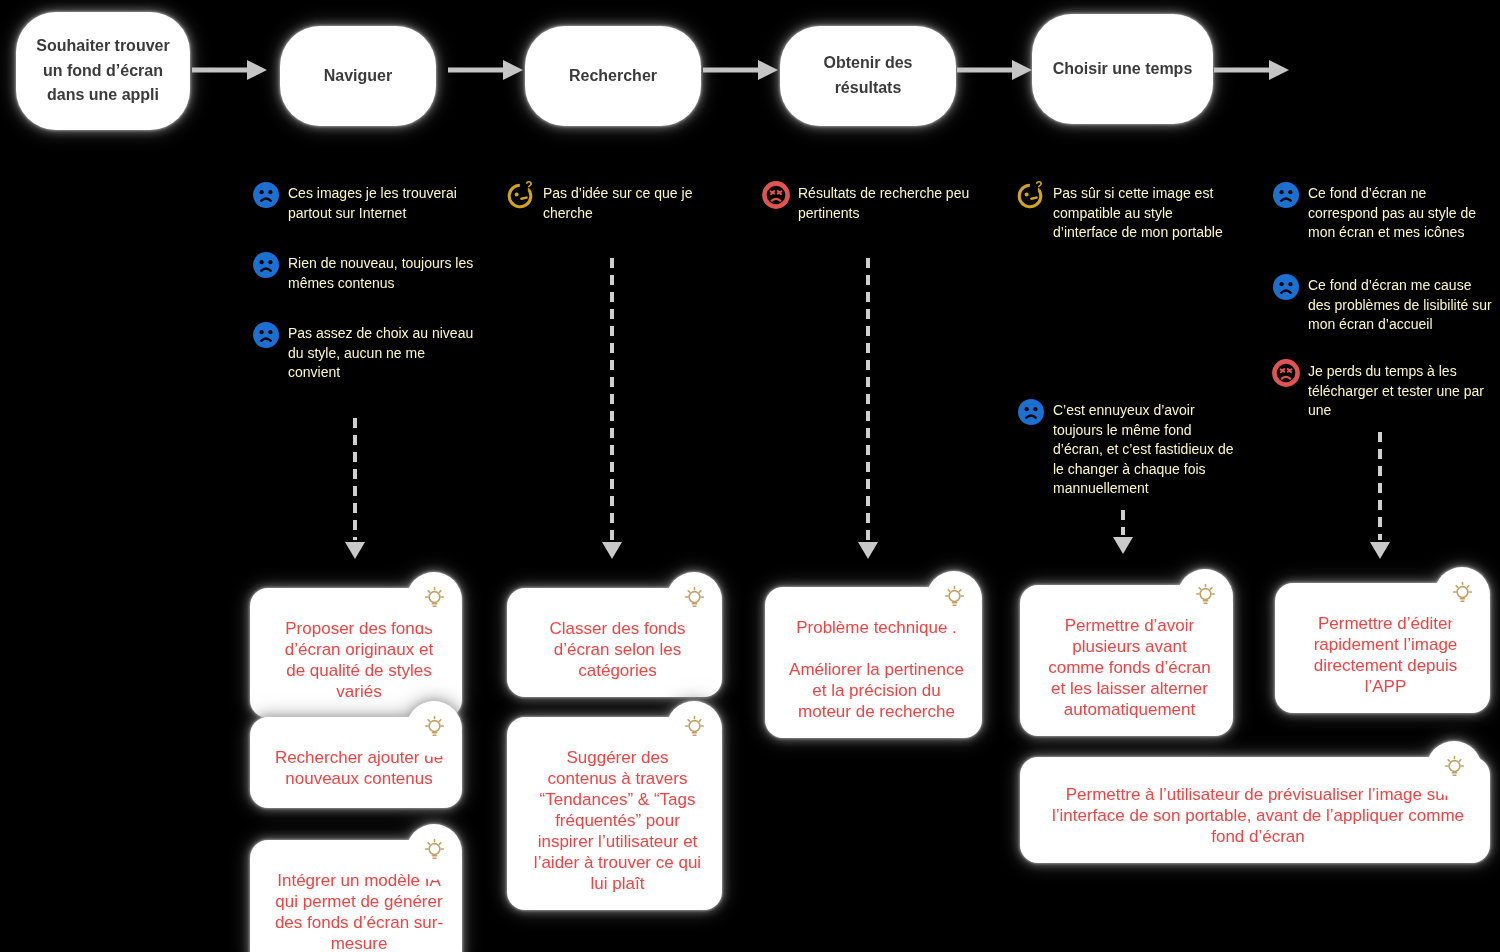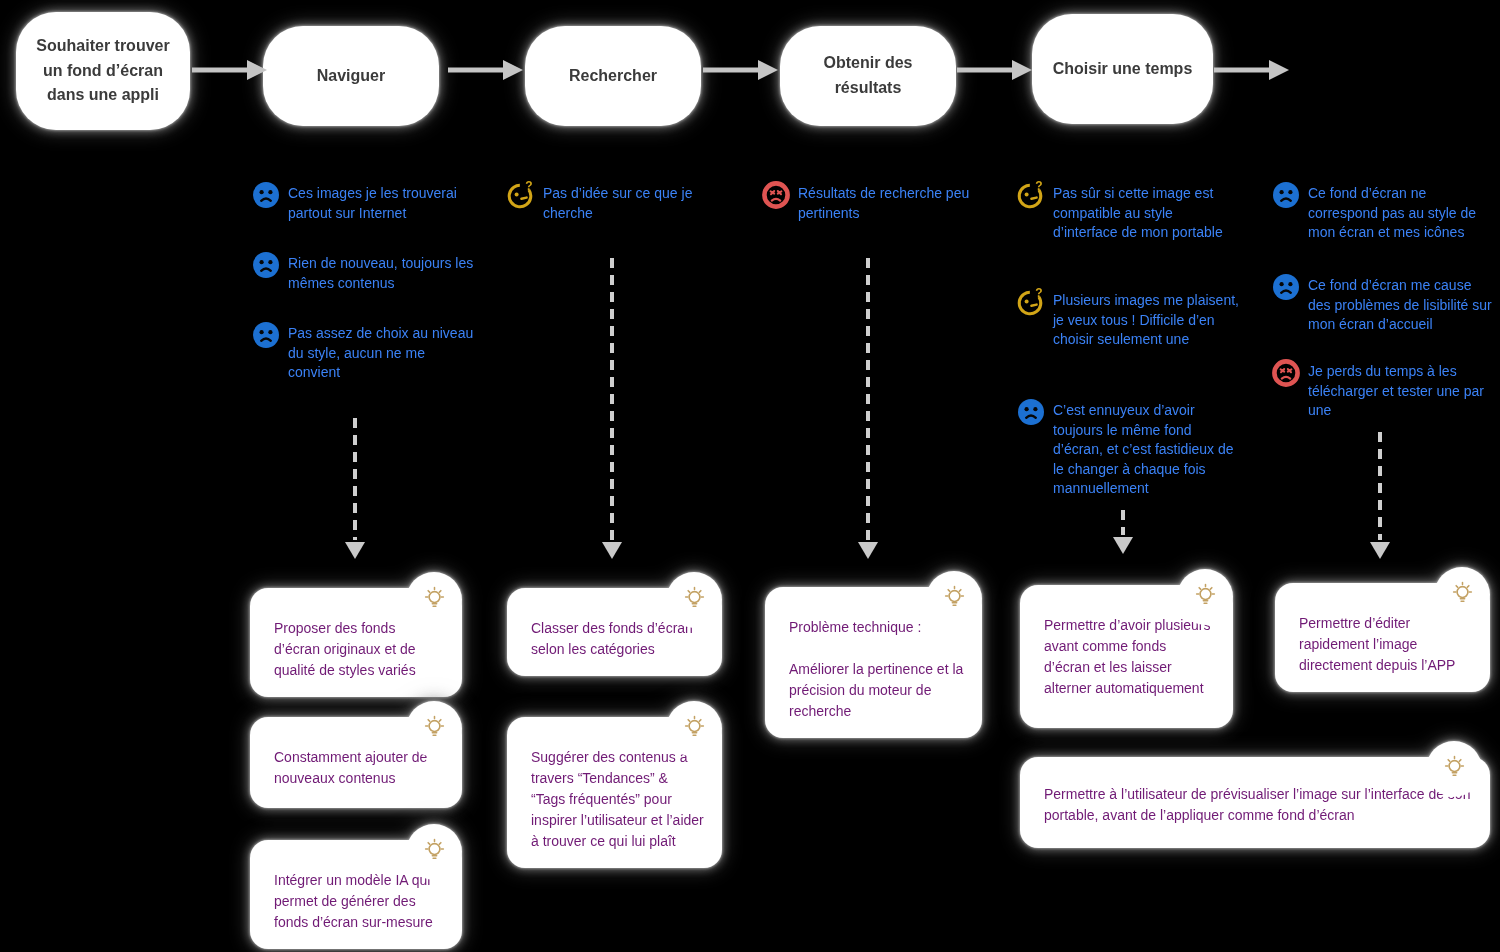--- a/index.html
+++ b/index.html
@@ -8,28 +8,28 @@
   
   .stage{position:absolute;background:#fff;border-radius:40px;display:flex;align-items:center;
          justify-content:center;text-align:center;padding:4px 18px;box-sizing:border-box;
          filter:drop-shadow(0 0 1.5px rgba(200,200,200,.9)) drop-shadow(0 0 4px rgba(150,150,150,.7)) drop-shadow(0 0 9px rgba(115,115,115,.55));}
   .stage-tx{font-size:16px;font-weight:700;color:#3b3b3b;line-height:1.55;}
   
   .h-arrow{position:absolute;}
   
   .pain{position:absolute;display:flex;gap:8px;width:224px;}
   .pain-ic{width:28px;height:28px;flex:none;margin-top:-3px;}
-  .pain-tx{font-size:14px;line-height:19.5px;color:#3b82f6;}
+  .pain-tx{font-size:14px;line-height:19.5px;color:#fef9c3;}
   
   .v-arrow{position:absolute;}
   
   .card{position:absolute;background:#fff;border-radius:18px;box-sizing:border-box;
         padding:30px 18px 16px 24px;
         filter:drop-shadow(0 0 1.5px rgba(200,200,200,.9)) drop-shadow(0 0 4px rgba(150,150,150,.7)) drop-shadow(0 0 9px rgba(115,115,115,.55));}
-  .card-tx{font-size:14px;line-height:21px;color:#701a75;white-space:pre-line;}
+  .card-tx{font-size:17px;line-height:21px;color:#ef4444;white-space:pre-line;text-align:center;}
   .bump{position:absolute;top:-16px;right:0;width:56px;height:56px;border-radius:50%;
         background:#fff;display:flex;align-items:center;justify-content:center;}
   .bulb{width:27px;height:27px;margin-top:-3px;}
   .wide .bump{right:8px;}
   .defs{position:absolute;width:0;height:0;overflow:hidden;}
 </style>
 </head>
 <body>
 
 <svg class="defs" aria-hidden="true">
@@ -58,21 +58,21 @@
       <path d="M14 2.6 v2 M4.8 12.5 h2.2 M21 12.5 h2.2 M7.4 5.9 l1.5 1.5 M20.6 5.9 l-1.5 1.5" fill="none" stroke="#C3A163" stroke-width="1.6" stroke-linecap="round"></path>
     </symbol>
   </defs>
 </svg>
 
 <div class="canvas">
 
   <div class="stage" style="left:16px;top:12px;width:174px;height:118px">
     <div class="stage-tx">Souhaiter trouver un fond d’écran dans une appli</div>
   </div>
-  <div class="stage" style="left:263px;top:26px;width:176px;height:100px">
+  <div class="stage" style="left:280px;top:26px;width:156px;height:100px">
     <div class="stage-tx">Naviguer</div>
   </div>
   <div class="stage" style="left:525px;top:26px;width:176px;height:100px">
     <div class="stage-tx">Rechercher</div>
   </div>
   <div class="stage" style="left:780px;top:26px;width:176px;height:100px">
     <div class="stage-tx">Obtenir des résultats</div>
   </div>
   <div class="stage" style="left:1032px;top:14px;width:181px;height:110px">
     <div class="stage-tx">Choisir une temps</div>
@@ -130,26 +130,20 @@
         <use href="#sym-angry"></use>
       </svg>
     <div class="pain-tx">Résultats de recherche peu pertinents</div>
   </div>
 
   <div class="pain" style="left:1017px;top:184px">
     <svg class="pain-ic">
         <use href="#sym-confused"></use>
       </svg>
     <div class="pain-tx">Pas sûr si cette image est compatible au style d’interface de mon portable</div>
-  </div>
-  <div class="pain" style="left:1017px;top:291px">
-    <svg class="pain-ic">
-        <use href="#sym-confused"></use>
-      </svg>
-    <div class="pain-tx">Plusieurs images me plaisent, je veux tous ! Difficile d’en choisir seulement une</div>
   </div>
   <div class="pain" style="left:1017px;top:401px">
     <svg class="pain-ic">
         <use href="#sym-sad"></use>
       </svg>
     <div class="pain-tx">C’est ennuyeux d’avoir toujours le même fond d’écran, et c’est fastidieux de le changer à chaque fois mannuellement</div>
   </div>
 
   <div class="pain" style="left:1272px;top:184px">
     <svg class="pain-ic">
@@ -198,21 +192,21 @@
         </svg>
       </div>
     <div class="card-tx">Proposer des fonds d’écran originaux et de qualité de styles variés</div>
   </div>
   <div class="card" style="left:250px;top:717px;width:212px;min-height:91px">
     <div class="bump">
         <svg class="bulb">
           <use href="#sym-bulb"></use>
         </svg>
       </div>
-    <div class="card-tx">Constamment ajouter de nouveaux contenus</div>
+    <div class="card-tx">Rechercher ajouter de nouveaux contenus</div>
   </div>
   <div class="card" style="left:250px;top:840px;width:212px;min-height:103px">
     <div class="bump">
         <svg class="bulb">
           <use href="#sym-bulb"></use>
         </svg>
       </div>
     <div class="card-tx">Intégrer un modèle IA qui permet de générer des fonds d’écran sur-mesure</div>
   </div>
 

